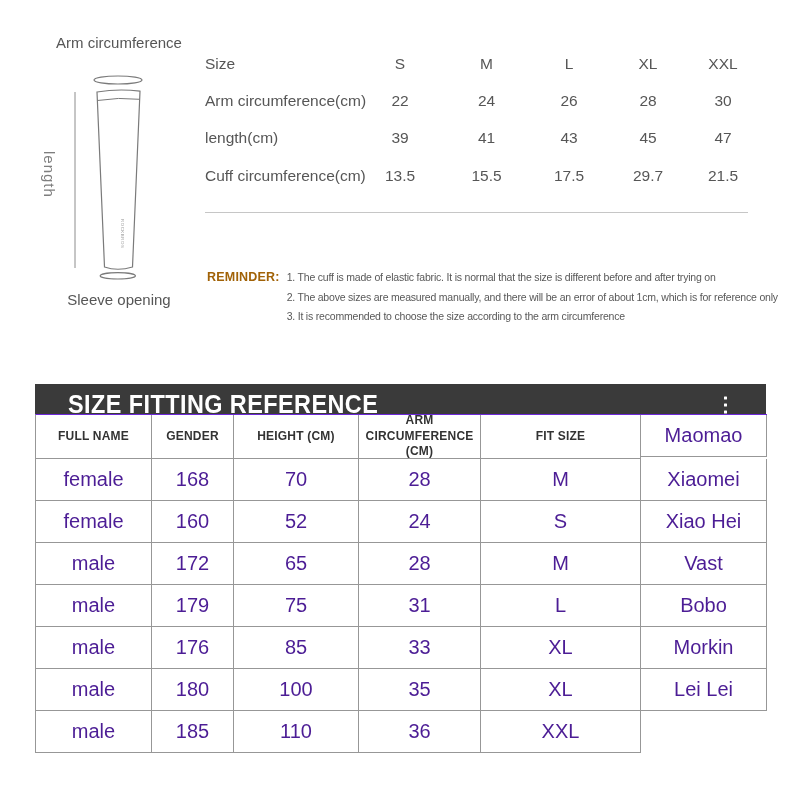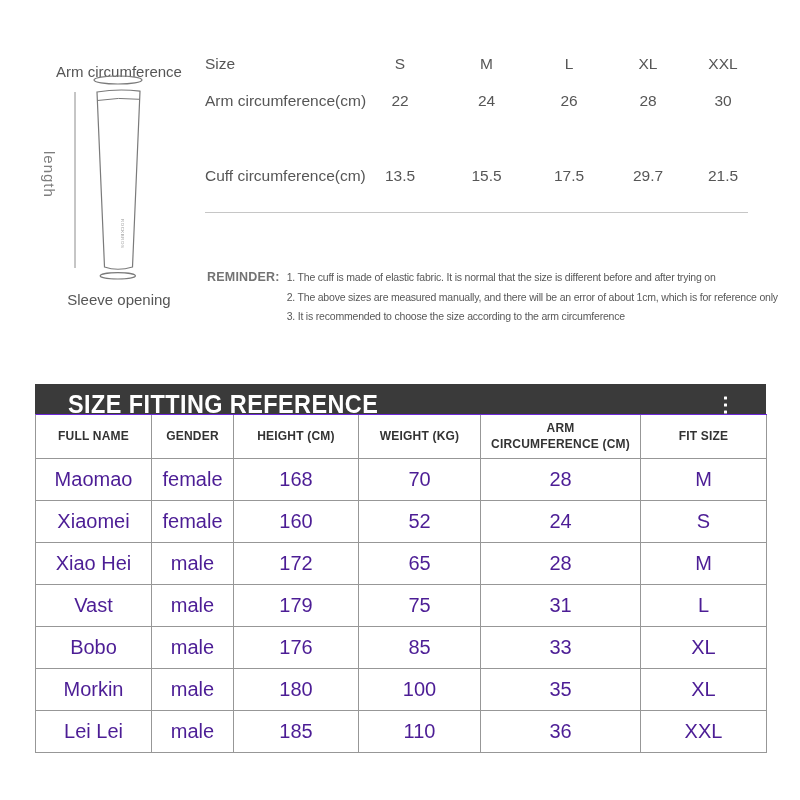--- a/index.html
+++ b/index.html
@@ -14,21 +14,21 @@
   }
 
   
   .diagram-label {
     position: absolute;
     color: #565656;
     font-size: 15px;
     text-align: center;
     white-space: nowrap;
   }
-  #arm-circ-label { left: 30px; top: 63px; width: 178px; }
+  #arm-circ-label { left: 30px; top: 34px; width: 178px; }
   #sleeve-open-label { left: 30px; top: 291px; width: 178px; }
   #length-label {
     position: absolute;
     left: 41px; top: 151px;
     writing-mode: vertical-rl;
     color: #7e7e7e;
     font-size: 15px;
     letter-spacing: 1px;
   }
   #sleeve-svg { position: absolute; left: 30px; top: 60px; }
@@ -58,21 +58,21 @@
   
   #reminder {
     position: absolute;
     left: 207px; top: 236px;
     display: flex;
     align-items: baseline;
   }
   #reminder-label {
     font-weight: bold;
     font-size: 12.5px;
-    color: #737373;
+    color: #a16207;
     letter-spacing: 0.2px;
     margin-right: 7px;
     white-space: nowrap;
   }
   .reminder-notes { display: flex; flex-direction: column; margin-top: 32px; }
   .reminder-note {
     font-size: 10.5px;
     line-height: 19.5px;
     color: #585858;
     letter-spacing: -0.2px;
@@ -172,20 +172,28 @@
 
   <div class="sz-row" style="top:91px;">
     <div class="lbl">Arm circumference(cm)</div>
     <div class="val">22</div>
     <div class="val">24</div>
     <div class="val">26</div>
     <div class="val">28</div>
     <div class="val">30</div>
   </div>
 
+  <div class="sz-row" style="top:128px;">
+    <div class="lbl">length(cm)</div>
+    <div class="val">39</div>
+    <div class="val">41</div>
+    <div class="val">43</div>
+    <div class="val">45</div>
+    <div class="val">47</div>
+  </div>
 
   <div class="sz-row" style="top:166px;">
     <div class="lbl">Cuff circumference(cm)</div>
     <div class="val">13.5</div>
     <div class="val">15.5</div>
     <div class="val">17.5</div>
     <div class="val">29.7</div>
     <div class="val">21.5</div>
   </div>
 
@@ -206,21 +214,20 @@
       <span></span>
       <span></span>
       <span></span>
     </div>
   </div>
 
   <div id="fit-table">
     <div class="cell th">FULL NAME</div>
     <div class="cell th">GENDER</div>
     <div class="cell th">HEIGHT (CM)</div>
-    <div class="cell th">WEIGHT (KG)</div>
     <div class="cell th">ARM
 CIRCUMFERENCE (CM)</div>
     <div class="cell th">FIT SIZE</div>
 
     <div class="cell td">Maomao</div>
     <div class="cell td">female</div>
     <div class="cell td">168</div>
     <div class="cell td">70</div>
     <div class="cell td">28</div>
     <div class="cell td">M</div>

